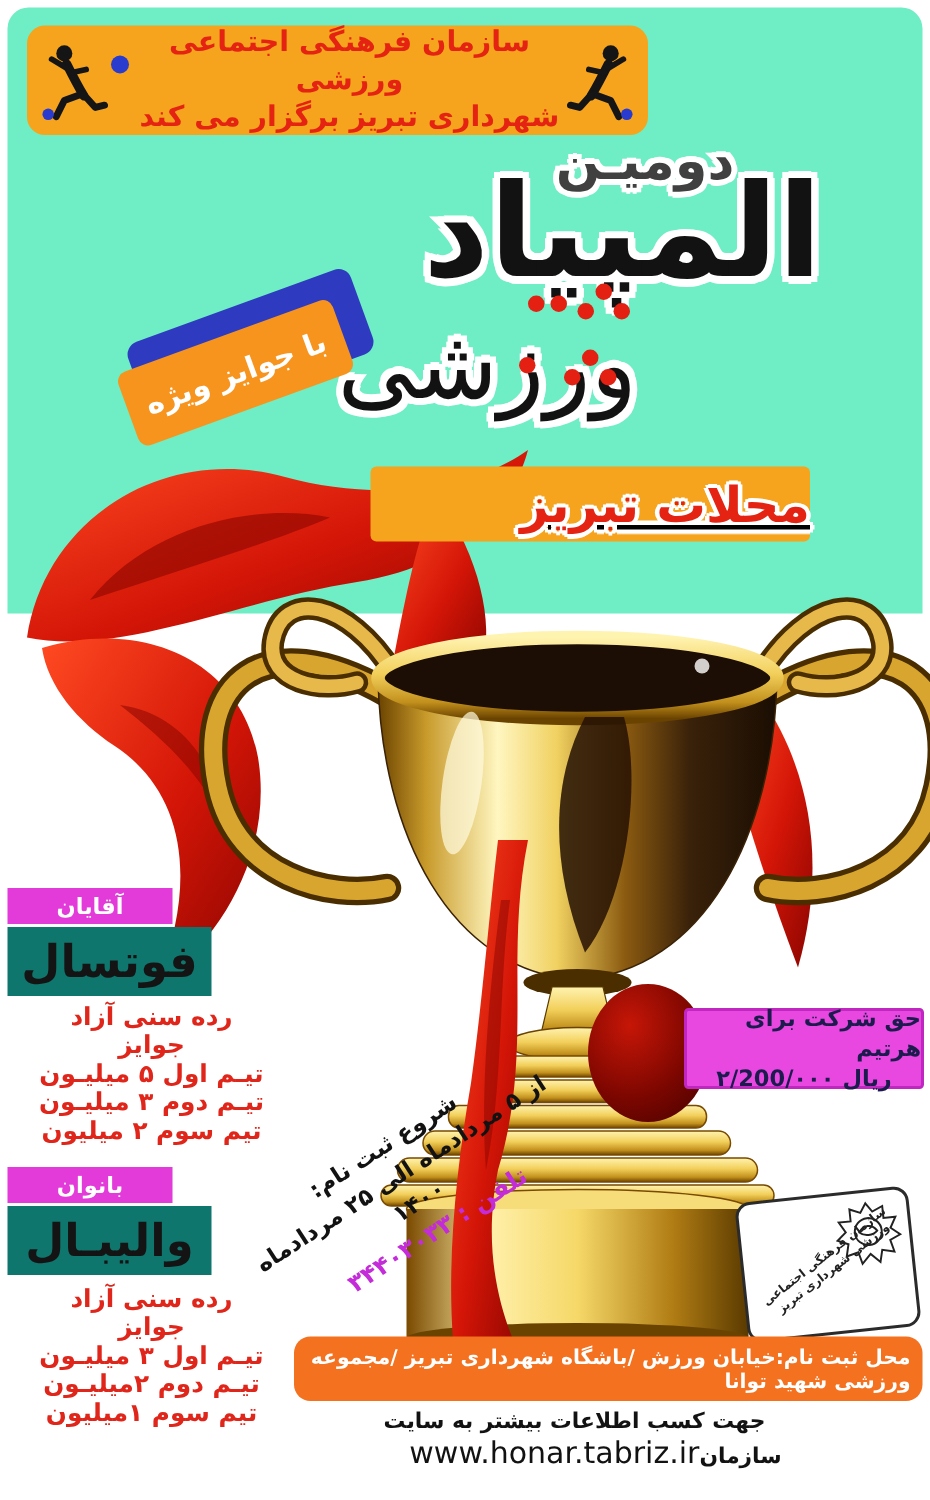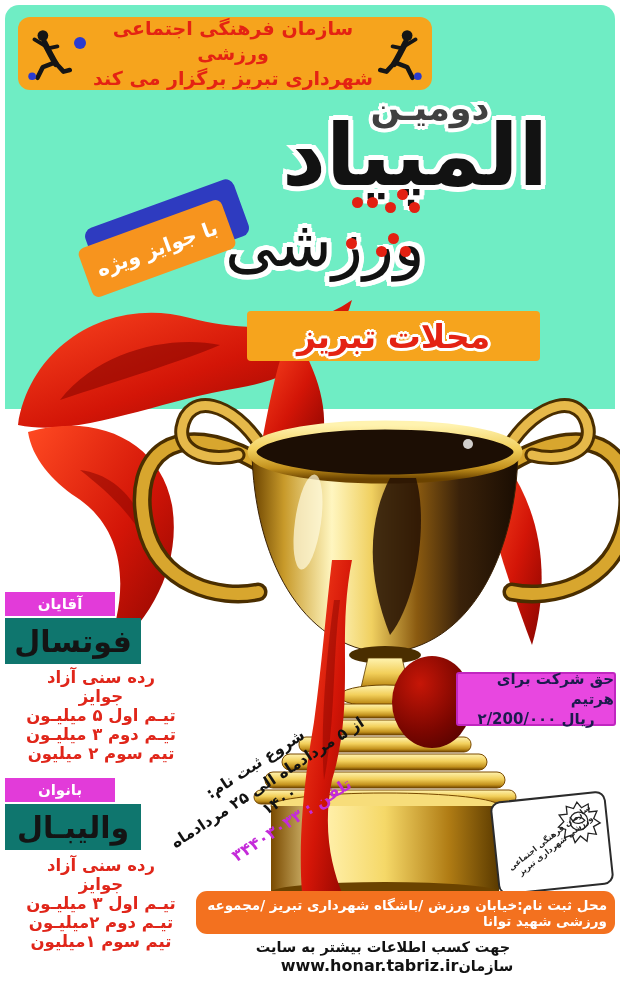--- a/index.html
+++ b/index.html
@@ -27,21 +27,21 @@
            text-shadow:-4px -4px 0 #fff,4px -4px 0 #fff,-4px 4px 0 #fff,4px 4px 0 #fff,0 5px #fff,0 -5px #fff,5px 0 #fff,-5px 0 #fff;z-index:3;}
   .rdot{position:absolute;width:11px;height:11px;border-radius:50%;background:#E32012;z-index:4;}
   
   .badge-wrap{left:72px;top:196px;width:180px;height:110px;z-index:3;}
   .badge-rot{position:absolute;left:10px;top:8px;width:165px;height:92px;transform:rotate(-20deg);}
   .badge-blue{position:absolute;left:12px;top:0;width:158px;height:60px;background:#2E3BC0;border-radius:9px;}
   .badge-orange{position:absolute;left:0;top:16px;width:152px;height:52px;background:#F7941E;border-radius:7px;
                 display:flex;align-items:center;justify-content:center;color:#fff;font-weight:900;font-size:20px;}
   
   .sub-box{left:247px;top:311px;width:293px;height:50px;background:#F6A41D;border-radius:4px;
-           display:flex;align-items:center;justify-content:center;z-index:3;}
+           display:flex;align-items:center;z-index:3;text-decoration:underline;}
   .sub-text{color:#E42313;font-size:33px;font-weight:900;
             text-shadow:-2px -2px 0 #fff,2px -2px 0 #fff,-2px 2px 0 #fff,2px 2px 0 #fff,0 3px #fff,0 -3px #fff,3px 0 #fff,-3px 0 #fff;}
   
   .sec-badge{width:110px;height:24px;background:#E23BD9;color:#fff;font-weight:700;font-size:15px;
              display:flex;align-items:center;justify-content:center;z-index:3;}
   .sport-box{width:136px;height:46px;background:#0f766e;color:#141414;font-weight:900;font-size:30px;
              display:flex;align-items:center;justify-content:center;z-index:3;}
   .prizes{width:186px;text-align:center;color:#E0261A;font-weight:700;font-size:16.5px;line-height:19px;z-index:3;}
   
   .fee-box{left:456px;top:672px;width:160px;height:54px;background:#E847E0;border:2px solid #C026C0;border-radius:3px;
@@ -57,21 +57,21 @@
         transform:rotate(-6deg);z-index:3;overflow:hidden;}
   .logo-cap{position:absolute;left:-8px;top:34px;width:130px;transform:rotate(-32deg);color:#222;font-size:8px;
             font-weight:700;text-align:center;line-height:10px;}
   
   .loc-bar{left:196px;top:891px;width:419px;height:43px;background:#F3711F;border-radius:11px;
            display:flex;align-items:center;justify-content:center;color:#fff;font-weight:700;font-size:13.5px;
            padding:0 8px;box-sizing:border-box;z-index:3;}
   
   .foot1{left:150px;top:937px;width:466px;text-align:center;color:#121212;z-index:3;}
   .foot1 .pre{font-size:14.5px;font-weight:900;}
-  .foot1 .url{font-size:16px;font-weight:700;direction:ltr;unicode-bidi:embed;margin-left:28px;}
+  .foot1 .url{font-size:20px;font-weight:400;direction:ltr;unicode-bidi:embed;margin-left:28px;}
   .foot2{left:150px;top:961px;width:466px;text-align:center;color:#121212;font-size:15px;font-weight:900;z-index:3;}
 </style>
 </head>
 <body>
 
 <div class="poster">
 
   <div class="abs green-bg"></div>
 
   <svg class="abs" style="left:0;top:0;z-index:1;" width="620" height="1000" viewBox="0 0 620 1000">

